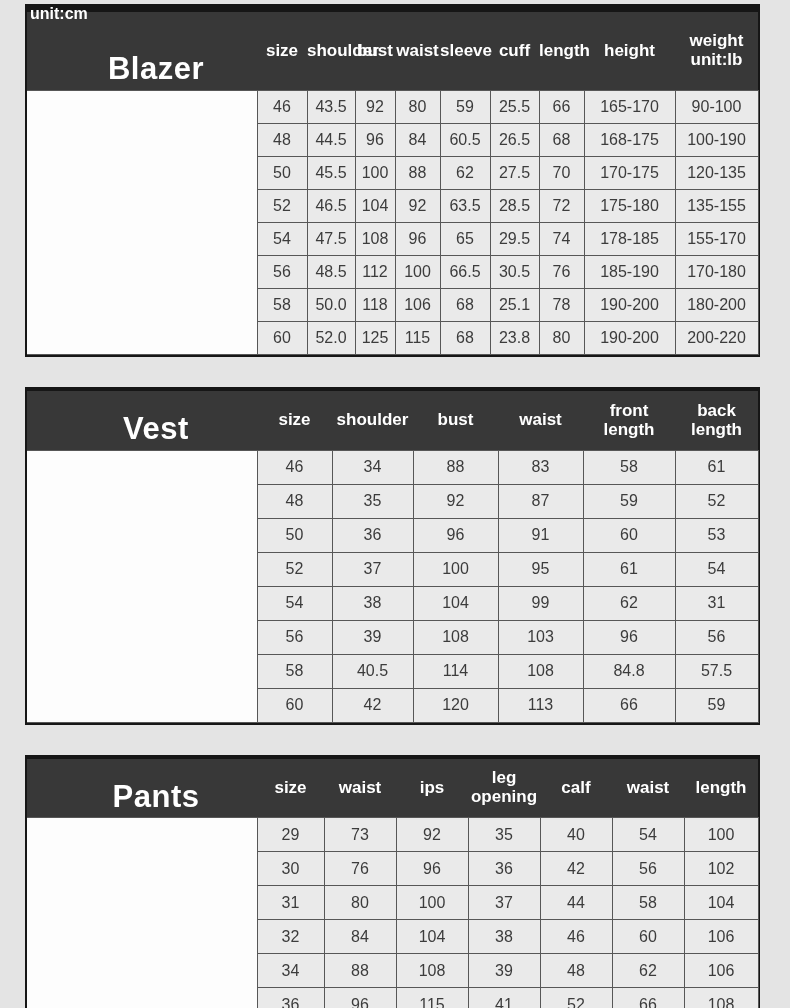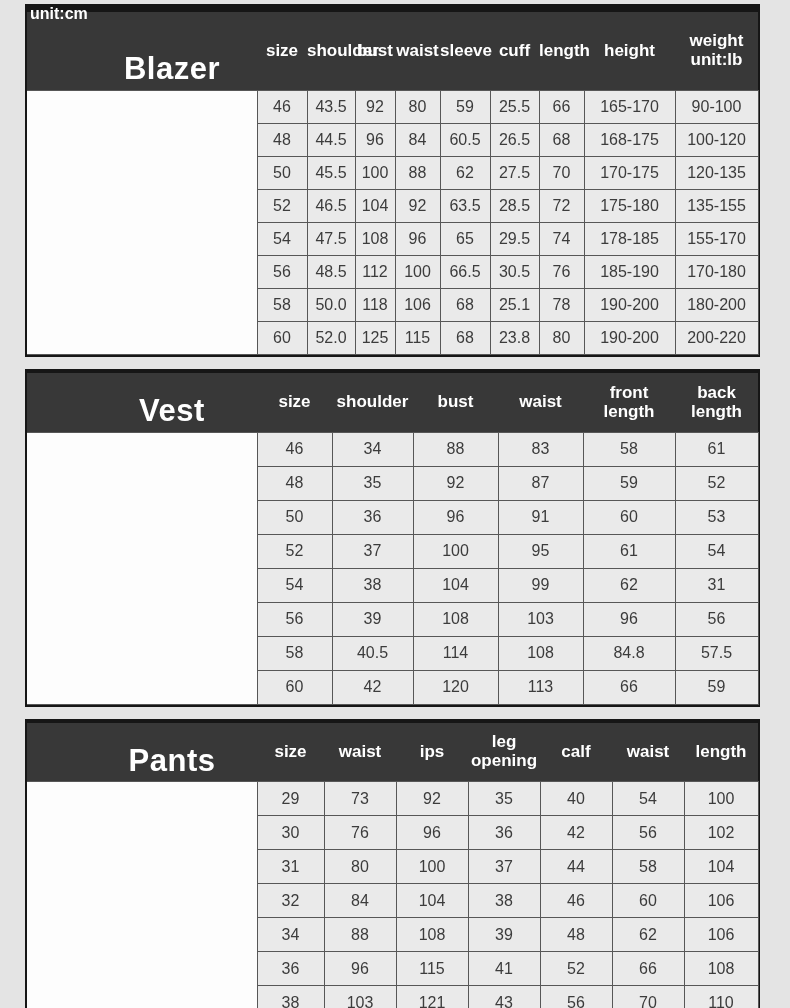--- a/index.html
+++ b/index.html
@@ -7,21 +7,21 @@
   body {
     background: #e4e4e4;
     font-family: "Liberation Sans", sans-serif;
     overflow: hidden;
   }
   .page { padding: 4px 0 0 25px; width: 790px; }
 
   .table-block {
     width: 735px;
     border: 2px solid #161616;
-    margin-bottom: 12px;
+    margin-bottom: 30px;
     background: #ebebeb;
   }
   .table-block.t0 { border-top-width: 8px; }
   .table-block.t1, .table-block.t2 { border-top-width: 4px; }
 
   table.size-grid {
     border-collapse: collapse;
     table-layout: fixed;
     width: 100%;
   }
@@ -39,21 +39,21 @@
     border: none;
     padding: 2px 0 3px 0;
   }
   .t0 thead th { height: 40px; }
   .t1 thead th { height: 44px; }
   .t2 thead th { height: 42px; }
 
   th.title-cell { position: relative; }
   .table-title {
     position: relative;
-    left: 30px;
+    left: 14px;
     font-size: 31px;
     font-weight: 600;
     letter-spacing: 0.5px;
   }
   .unit-label {
     position: absolute;
     top: -7px;
     left: 3px;
     font-size: 16px;
     font-weight: 700;
@@ -129,21 +129,21 @@
           </tr>
           <tr>
             <td>48</td>
             <td>44.5</td>
             <td>96</td>
             <td>84</td>
             <td>60.5</td>
             <td>26.5</td>
             <td>68</td>
             <td>168-175</td>
-            <td>100-120</td>
+            <td>100-190</td>
           </tr>
           <tr>
             <td>50</td>
             <td>45.5</td>
             <td>100</td>
             <td>88</td>
             <td>62</td>
             <td>27.5</td>
             <td>70</td>
             <td>170-175</td>

